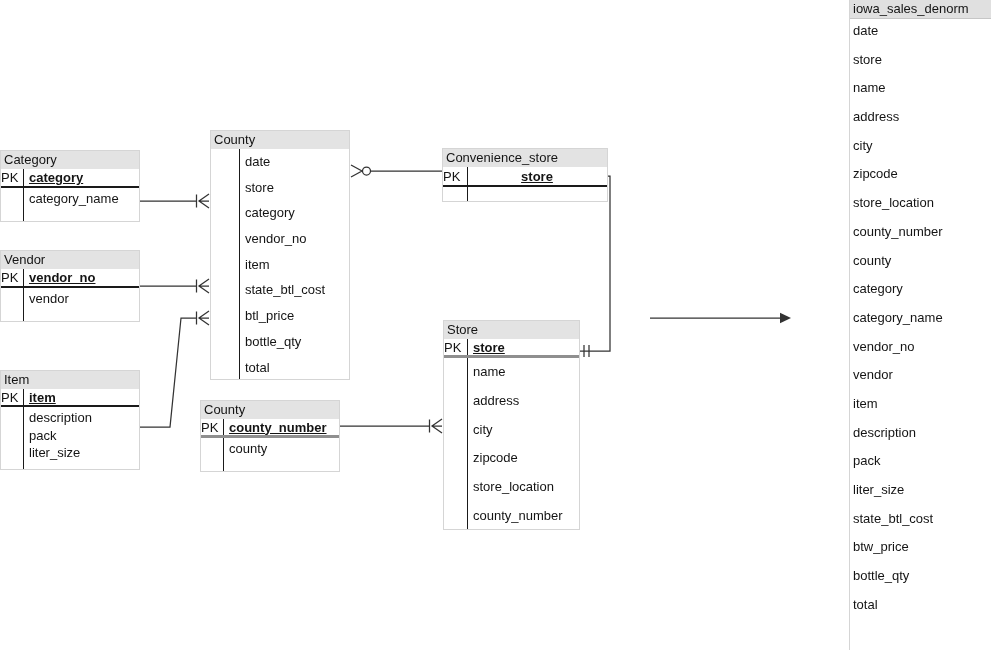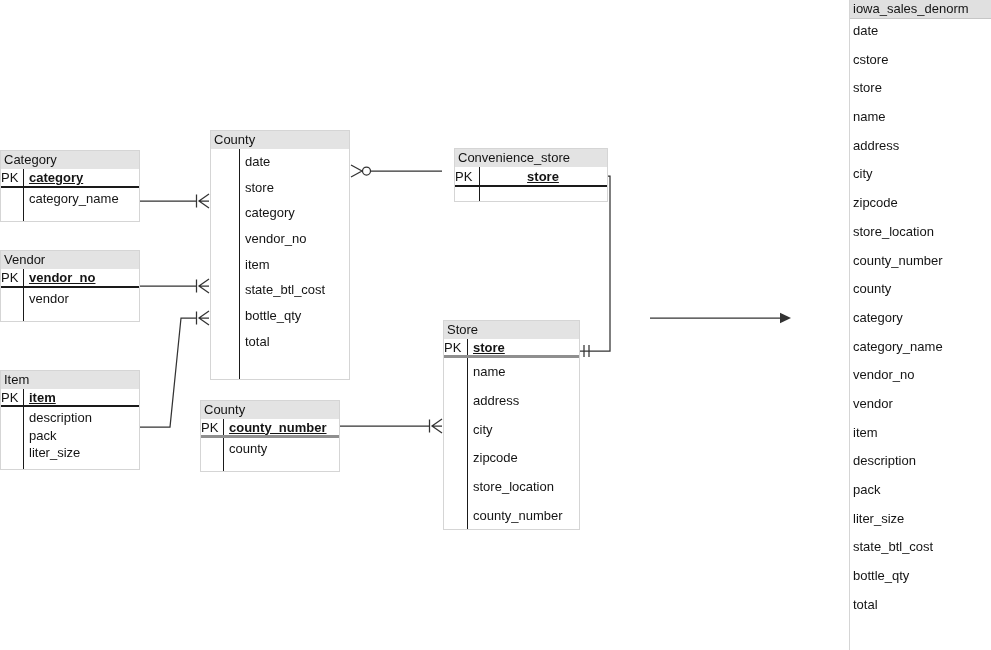--- a/index.html
+++ b/index.html
@@ -108,39 +108,40 @@
         <div class="entity-header">County</div>
         <div class="entity-body" style="height: 230px;">
           <div class="vline" style="left: 28px;"></div>
           <div class="attrs" style="padding-top: 0px;">
             <div class="attr-row" style="line-height: 25.7px; height: 25.7px; padding-left: 34px;">date</div>
             <div class="attr-row" style="line-height: 25.7px; height: 25.7px; padding-left: 34px;">store</div>
             <div class="attr-row" style="line-height: 25.7px; height: 25.7px; padding-left: 34px;">category</div>
             <div class="attr-row" style="line-height: 25.7px; height: 25.7px; padding-left: 34px;">vendor_no</div>
             <div class="attr-row" style="line-height: 25.7px; height: 25.7px; padding-left: 34px;">item</div>
             <div class="attr-row" style="line-height: 25.7px; height: 25.7px; padding-left: 34px;">state_btl_cost</div>
+            <div class="attr-row" style="line-height: 25.7px; height: 25.7px; padding-left: 34px;">btl_price</div>
             <div class="attr-row" style="line-height: 25.7px; height: 25.7px; padding-left: 34px;">bottle_qty</div>
             <div class="attr-row" style="line-height: 25.7px; height: 25.7px; padding-left: 34px;">total</div>
           </div>
         </div>
       </div>
       <div class="entity" style="left: 200px; top: 400px; width: 140px; height: 72px;">
         <div class="entity-header">County</div>
         <div class="entity-body" style="height: 52px;">
           <div class="vline" style="left: 22px;"></div>
           <div class="pk-row" style="height: 19px; border-bottom: 3px solid rgb(143, 143, 143);">
             <div class="pk-label" style="width: 22px;">PK</div>
             <div class="pk-field">county_number</div>
           </div>
           <div class="attrs" style="padding-top: 2px;">
             <div class="attr-row" style="line-height: 18px; height: 18px; padding-left: 28px;">county</div>
           </div>
         </div>
       </div>
-      <div class="entity" style="left: 454px; top: 148px; width: 154px; height: 54px;">
+      <div class="entity" style="left: 442px; top: 148px; width: 166px; height: 54px;">
         <div class="entity-header">Convenience_store</div>
         <div class="entity-body" style="height: 34px;">
           <div class="vline" style="left: 24px;"></div>
           <div class="pk-row" style="height: 20px; border-bottom: 2px solid rgb(26, 26, 26);">
             <div class="pk-label" style="width: 24px;">PK</div>
             <div class="pk-field pk-center">store</div>
           </div>
           <div class="attrs" style="padding-top: 0px;"></div>
         </div>
       </div>
@@ -161,35 +162,35 @@
             <div class="attr-row" style="line-height: 28.8px; height: 28.8px; padding-left: 29px;">county_number</div>
           </div>
         </div>
       </div>
     </div>
 
   <div class="denorm-panel" id="denorm-panel" style="left:849px;top:0;width:142px;height:650px;">
     <div class="denorm-header">iowa_sales_denorm</div>
     <div id="denorm-fields">
         <div class="denorm-row">date</div>
-        <div class="denorm-row">cstore</div>
         <div class="denorm-row">store</div>
         <div class="denorm-row">name</div>
         <div class="denorm-row">address</div>
         <div class="denorm-row">city</div>
         <div class="denorm-row">zipcode</div>
         <div class="denorm-row">store_location</div>
         <div class="denorm-row">county_number</div>
         <div class="denorm-row">county</div>
         <div class="denorm-row">category</div>
         <div class="denorm-row">category_name</div>
         <div class="denorm-row">vendor_no</div>
         <div class="denorm-row">vendor</div>
         <div class="denorm-row">item</div>
         <div class="denorm-row">description</div>
         <div class="denorm-row">pack</div>
         <div class="denorm-row">liter_size</div>
         <div class="denorm-row">state_btl_cost</div>
+        <div class="denorm-row">btw_price</div>
         <div class="denorm-row">bottle_qty</div>
         <div class="denorm-row">total</div>
       </div>
   </div>
 </div>
 
 </body></html>

